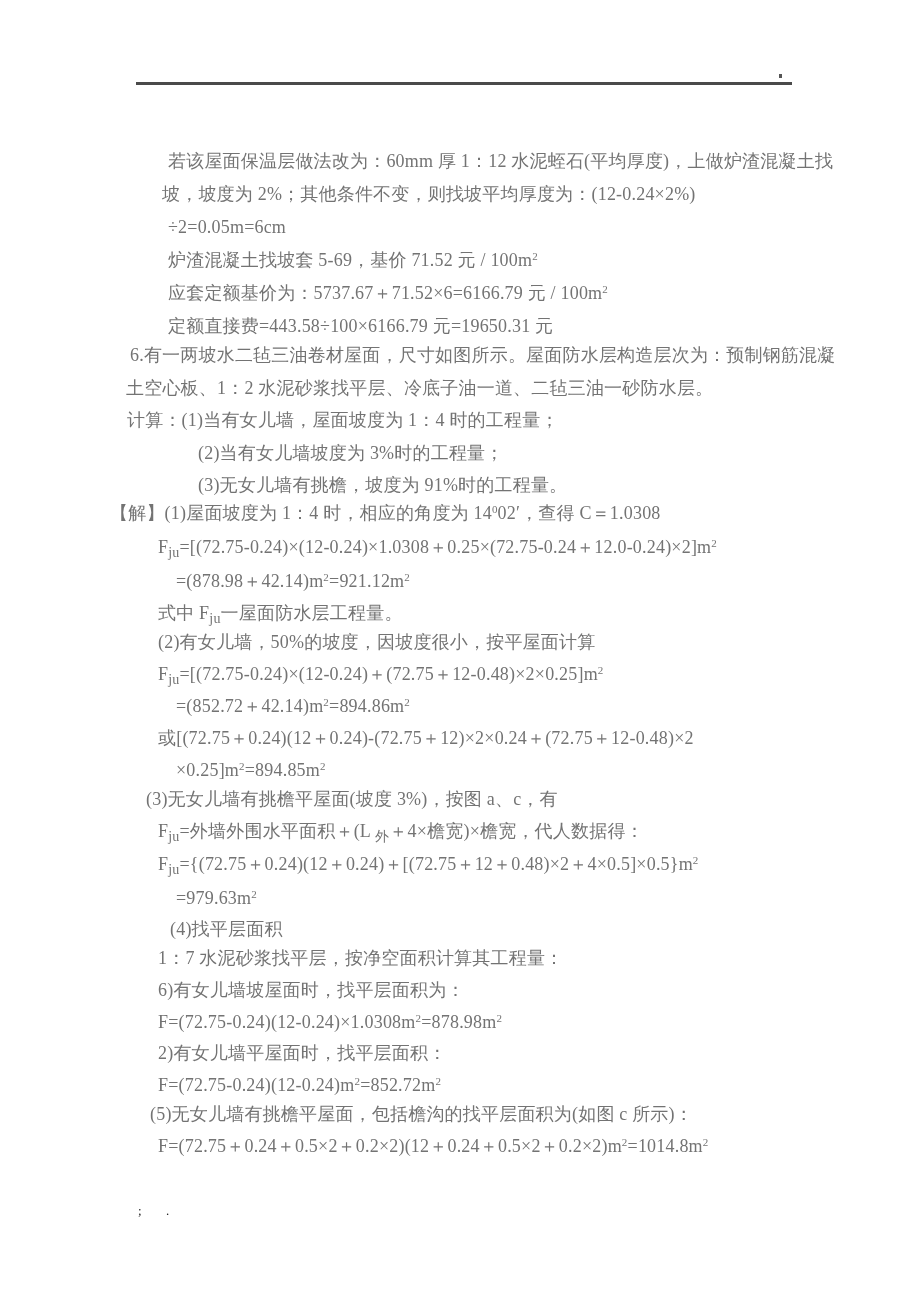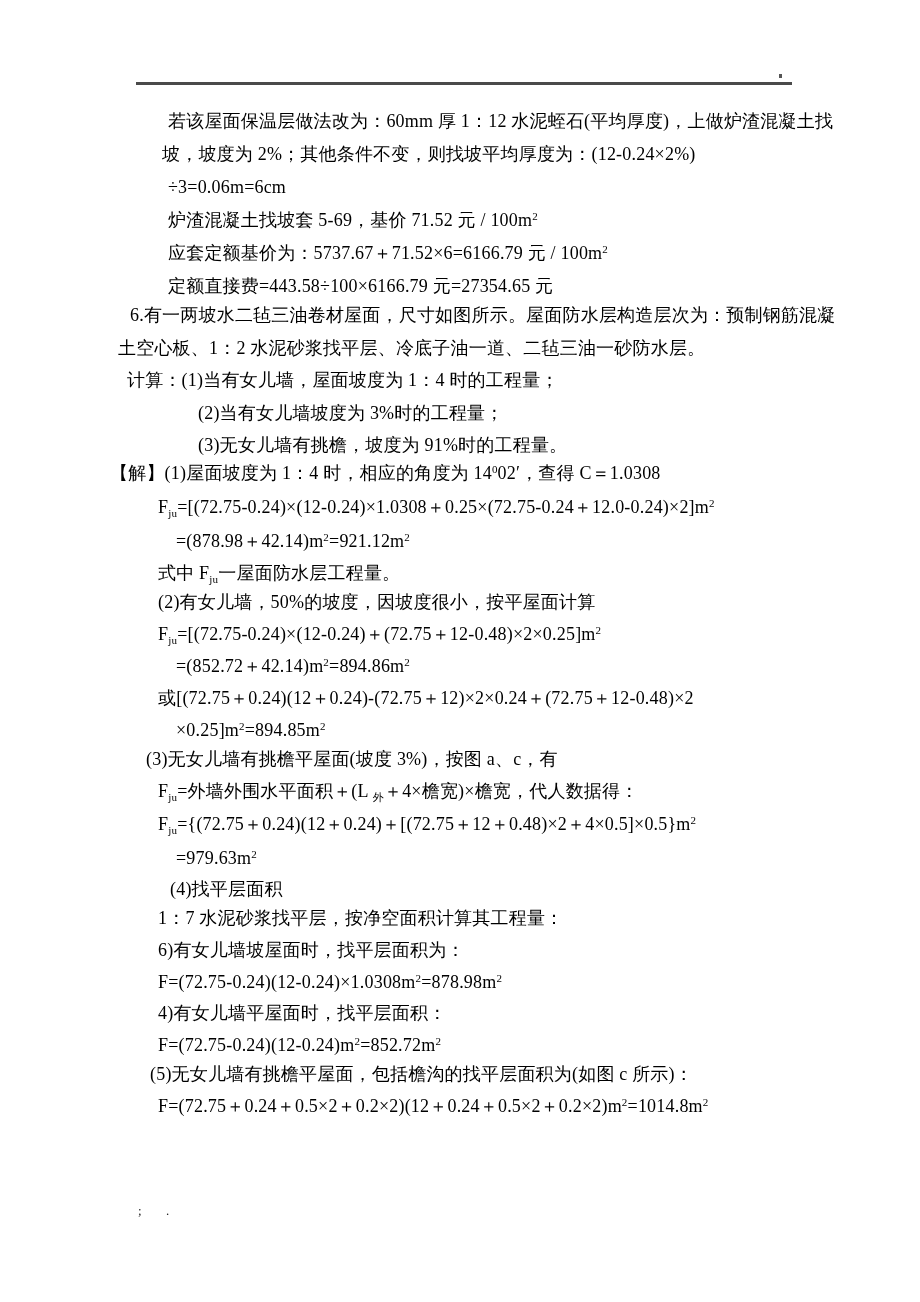--- a/index.html
+++ b/index.html
@@ -29,25 +29,26 @@
     top: 74px;
     width: 3px;
     height: 4px;
     background: #555555;
   }
   .tline {
     position: absolute;
     white-space: pre;
     font-size: 18px;
     line-height: 23px;
-    color: #000000;
+    color: #737373;
     letter-spacing: 0.2px;
+    margin-top: 40px;
   }
   .tline sub {
-    font-size: 11px;
+    font-size: 14px;
     line-height: 0;
     vertical-align: -4px;
   }
   .tline sup {
     font-size: 11px;
     line-height: 0;
     vertical-align: 6px;
   }
   .footer-mark {
     position: absolute;
@@ -61,45 +62,45 @@
 </style>
 </head>
 <body>
 
 <div class="page">
   <div class="header-rule"></div>
   <div class="header-dot"></div>
   <div id="text-layer">
       <div class="tline" style="left: 168px; top: 110px;">若该屋面保温层做法改为：60mm 厚 1：12 水泥蛭石(平均厚度)，上做炉渣混凝土找</div>
       <div class="tline" style="left: 162px; top: 143px;">坡，坡度为 2%；其他条件不变，则找坡平均厚度为：(12-0.24×2%)</div>
-      <div class="tline" style="left: 168px; top: 176px;">÷3=0.06m=6cm</div>
+      <div class="tline" style="left: 168px; top: 176px;">÷2=0.05m=6cm</div>
       <div class="tline" style="left: 168px; top: 209px;">炉渣混凝土找坡套 5-69，基价 71.52 元 / 100m<sup>2</sup></div>
       <div class="tline" style="left: 168px; top: 242px;">应套定额基价为：5737.67＋71.52×6=6166.79 元 / 100m<sup>2</sup></div>
-      <div class="tline" style="left: 168px; top: 275px;">定额直接费=443.58÷100×6166.79 元=27354.65 元</div>
+      <div class="tline" style="left: 168px; top: 275px;">定额直接费=443.58÷100×6166.79 元=19650.31 元</div>
       <div class="tline" style="left: 130px; top: 304px;">6.有一两坡水二毡三油卷材屋面，尺寸如图所示。屋面防水层构造层次为：预制钢筋混凝</div>
-      <div class="tline" style="left: 118px; top: 337px;">土空心板、1：2 水泥砂浆找平层、冷底子油一道、二毡三油一砂防水层。</div>
+      <div class="tline" style="left: 126px; top: 337px;">土空心板、1：2 水泥砂浆找平层、冷底子油一道、二毡三油一砂防水层。</div>
       <div class="tline" style="left: 127px; top: 369px;">计算：(1)当有女儿墙，屋面坡度为 1：4 时的工程量；</div>
       <div class="tline" style="left: 198px; top: 402px;">(2)当有女儿墙坡度为 3%时的工程量；</div>
       <div class="tline" style="left: 198px; top: 434px;">(3)无女儿墙有挑檐，坡度为 91%时的工程量。</div>
       <div class="tline" style="left: 110px; top: 462px;">【解】(1)屋面坡度为 1：4 时，相应的角度为 14<sup>0</sup>02′，查得 C＝1.0308</div>
       <div class="tline" style="left: 158px; top: 496px;">F<sub>ju</sub>=[(72.75-0.24)×(12-0.24)×1.0308＋0.25×(72.75-0.24＋12.0-0.24)×2]m<sup>2</sup></div>
       <div class="tline" style="left: 176px; top: 530px;">=(878.98＋42.14)m<sup>2</sup>=921.12m<sup>2</sup></div>
       <div class="tline" style="left: 158px; top: 562px;">式中 F<sub>ju</sub>一屋面防水层工程量。</div>
       <div class="tline" style="left: 158px; top: 591px;">(2)有女儿墙，50%的坡度，因坡度很小，按平屋面计算</div>
       <div class="tline" style="left: 158px; top: 623px;">F<sub>ju</sub>=[(72.75-0.24)×(12-0.24)＋(72.75＋12-0.48)×2×0.25]m<sup>2</sup></div>
       <div class="tline" style="left: 176px; top: 655px;">=(852.72＋42.14)m<sup>2</sup>=894.86m<sup>2</sup></div>
       <div class="tline" style="left: 158px; top: 687px;">或[(72.75＋0.24)(12＋0.24)-(72.75＋12)×2×0.24＋(72.75＋12-0.48)×2</div>
       <div class="tline" style="left: 176px; top: 719px; font-family: Liberation Serif, serif;">×0.25]m<sup>2</sup>=894.85m<sup>2</sup></div>
       <div class="tline" style="left: 146px; top: 748px; font-family: Liberation Serif, serif;">(3)无女儿墙有挑檐平屋面(坡度 3%)，按图 a、c，有</div>
       <div class="tline" style="left: 158px; top: 780px;">F<sub>ju</sub>=外墙外围水平面积＋(L <sub>外</sub>＋4×檐宽)×檐宽，代人数据得：</div>
       <div class="tline" style="left: 158px; top: 813px;">F<sub>ju</sub>={(72.75＋0.24)(12＋0.24)＋[(72.75＋12＋0.48)×2＋4×0.5]×0.5}m<sup>2</sup></div>
       <div class="tline" style="left: 176px; top: 847px;">=979.63m<sup>2</sup></div>
       <div class="tline" style="left: 170px; top: 878px;">(4)找平层面积</div>
       <div class="tline" style="left: 158px; top: 907px;">1：7 水泥砂浆找平层，按净空面积计算其工程量：</div>
       <div class="tline" style="left: 158px; top: 939px;">6)有女儿墙坡屋面时，找平层面积为：</div>
       <div class="tline" style="left: 158px; top: 971px;">F=(72.75-0.24)(12-0.24)×1.0308m<sup>2</sup>=878.98m<sup>2</sup></div>
-      <div class="tline" style="left: 158px; top: 1002px;">4)有女儿墙平屋面时，找平层面积：</div>
+      <div class="tline" style="left: 158px; top: 1002px;">2)有女儿墙平屋面时，找平层面积：</div>
       <div class="tline" style="left: 158px; top: 1034px;">F=(72.75-0.24)(12-0.24)m<sup>2</sup>=852.72m<sup>2</sup></div>
       <div class="tline" style="left: 150px; top: 1063px;">(5)无女儿墙有挑檐平屋面，包括檐沟的找平层面积为(如图 c 所示)：</div>
       <div class="tline" style="left: 158px; top: 1095px;">F=(72.75＋0.24＋0.5×2＋0.2×2)(12＋0.24＋0.5×2＋0.2×2)m<sup>2</sup>=1014.8m<sup>2</sup></div>
     </div>
   <div class="footer-mark">;  .</div>
 </div>
 
 </body></html>

